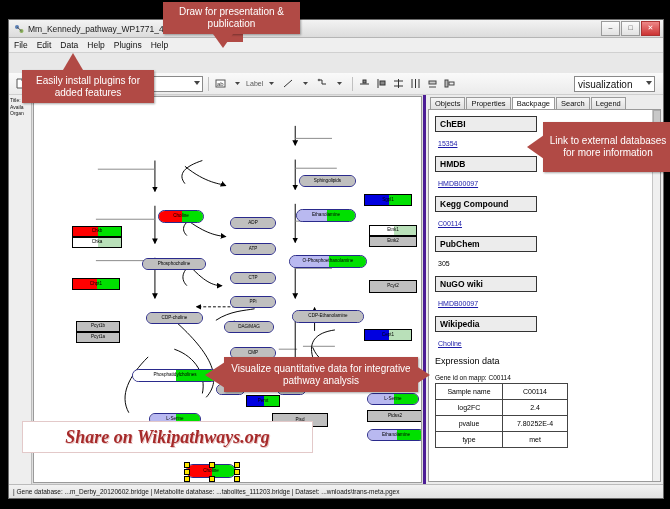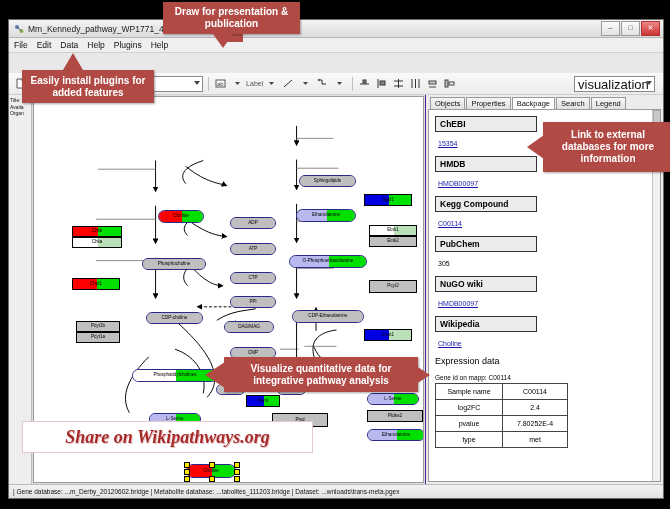--- a/index.html
+++ b/index.html
@@ -26,32 +26,32 @@
            display:flex;align-items:center;padding-left:4px;gap:3px;}
   .tbtn{width:14px;height:14px;display:flex;align-items:center;justify-content:center;
         font-size:9px;color:#555;}
   .zoomlbl{font-size:8px;color:#111;margin-left:4px;}
   .zoomsel{width:70px;height:14px;border:1px solid #8a8a8a;background:#fff;font-size:8px;
            display:flex;align-items:center;padding-left:3px;position:relative;color:#111;}
   .zoomsel .arw{position:absolute;right:2px;top:4px;border-left:3px solid transparent;
                 border-right:3px solid transparent;border-top:4px solid #444;}
   .sep{width:1px;height:14px;background:#c0c0c0;margin:0 2px;}
   .visel{position:absolute;right:8px;top:3px;width:76px;height:14px;border:1px solid #8a8a8a;
-         background:#fff;font-size:13px;display:flex;align-items:center;padding-left:3px;color:#111;}
+         background:#fff;font-size:10px;display:flex;align-items:center;padding-left:3px;color:#111;}
   .visel .arw{position:absolute;right:2px;top:4px;border-left:3px solid transparent;
               border-right:3px solid transparent;border-top:4px solid #444;}
   .tbwrap{position:relative;margin-top:20px;}
 
   .body{flex:1;display:flex;background:#dfdfdf;position:relative;}
   .leftinfo{width:20px;background:#eee;border-right:1px solid #bbb;font-size:5px;color:#111;
             padding:2px 1px;line-height:6.5px;}
   .canvas{flex:1;background:#fff;border:1px solid #9a9a9a;margin:1px;position:relative;overflow:hidden;}
 
   
-  .rpanel{width:237px;background:#ececec;display:flex;flex-direction:column;border-left:1px solid #4c1d95;}
+  .rpanel{width:237px;background:#ececec;display:flex;flex-direction:column;border-left:3px solid #4c1d95;}
   .ptabs{display:flex;height:14px;align-items:flex-end;padding-left:4px;gap:1px;background:#ececec;}
   .ptab{font-size:7.5px;padding:1px 4px 1px;border:1px solid #9a9a9a;border-bottom:none;
         background:linear-gradient(#f6f6f6,#e0e0e0);color:#111;}
   .ptab.active{background:#fff;position:relative;top:1px;padding-bottom:2px;}
   .pbody{flex:1;background:#fff;border:1px solid #9a9a9a;margin:0 2px 2px 2px;overflow:hidden;
          position:relative;padding:6px 0 0 6px;}
   .dbblock{margin-bottom:6px;}
   .dbhead{width:92px;border:1px solid #333;background:#ececec;font-size:8.5px;font-weight:bold;
           padding:2px 4px;color:#000;}
   .dblink{font-size:7px;color:#1a1aa8;text-decoration:underline;margin:3px 0 0 3px;display:inline-block;}
@@ -71,21 +71,21 @@
   
   .node{position:absolute;box-sizing:border-box;display:flex;align-items:center;justify-content:center;
         font-size:4.6px;color:#000;text-align:center;line-height:1;overflow:hidden;}
   .metab{border:1px solid #2a2a8c;border-radius:9px;background:#bfbfbf;}
   .gene{border:1px solid #000;background:#bfbfbf;}
   .nlabel{position:relative;z-index:3;font-size:4.6px;}
   .half{position:absolute;top:0;bottom:0;}
   .selhandle{position:absolute;width:4px;height:4px;background:#ffe800;border:1px solid #000;z-index:6;}
 
   
-  .callout{position:absolute;background:#b14a45;color:#fff;font-weight:bold;text-align:center;
+  .callout{position:absolute;background:#b14a45;color:#fff;font-weight:normal;text-align:center;
            display:flex;align-items:center;justify-content:flex-end;z-index:20;
            box-shadow:1px 1px 2px rgba(0,0,0,.35);line-height:12px;}
   .arrowdown{position:absolute;width:0;height:0;z-index:20;}
   .sharebox{position:absolute;z-index:20;border:1px solid #e3c9c9;background:#fff;
             display:flex;align-items:center;justify-content:center;}
   .sharetxt{font-family:"Liberation Serif",serif;font-style:italic;font-weight:bold;
             font-size:18px;color:#a62a2a;text-shadow:1px 1px 0 #e9c7c7;}
 </style>
 </head>
 <body>

